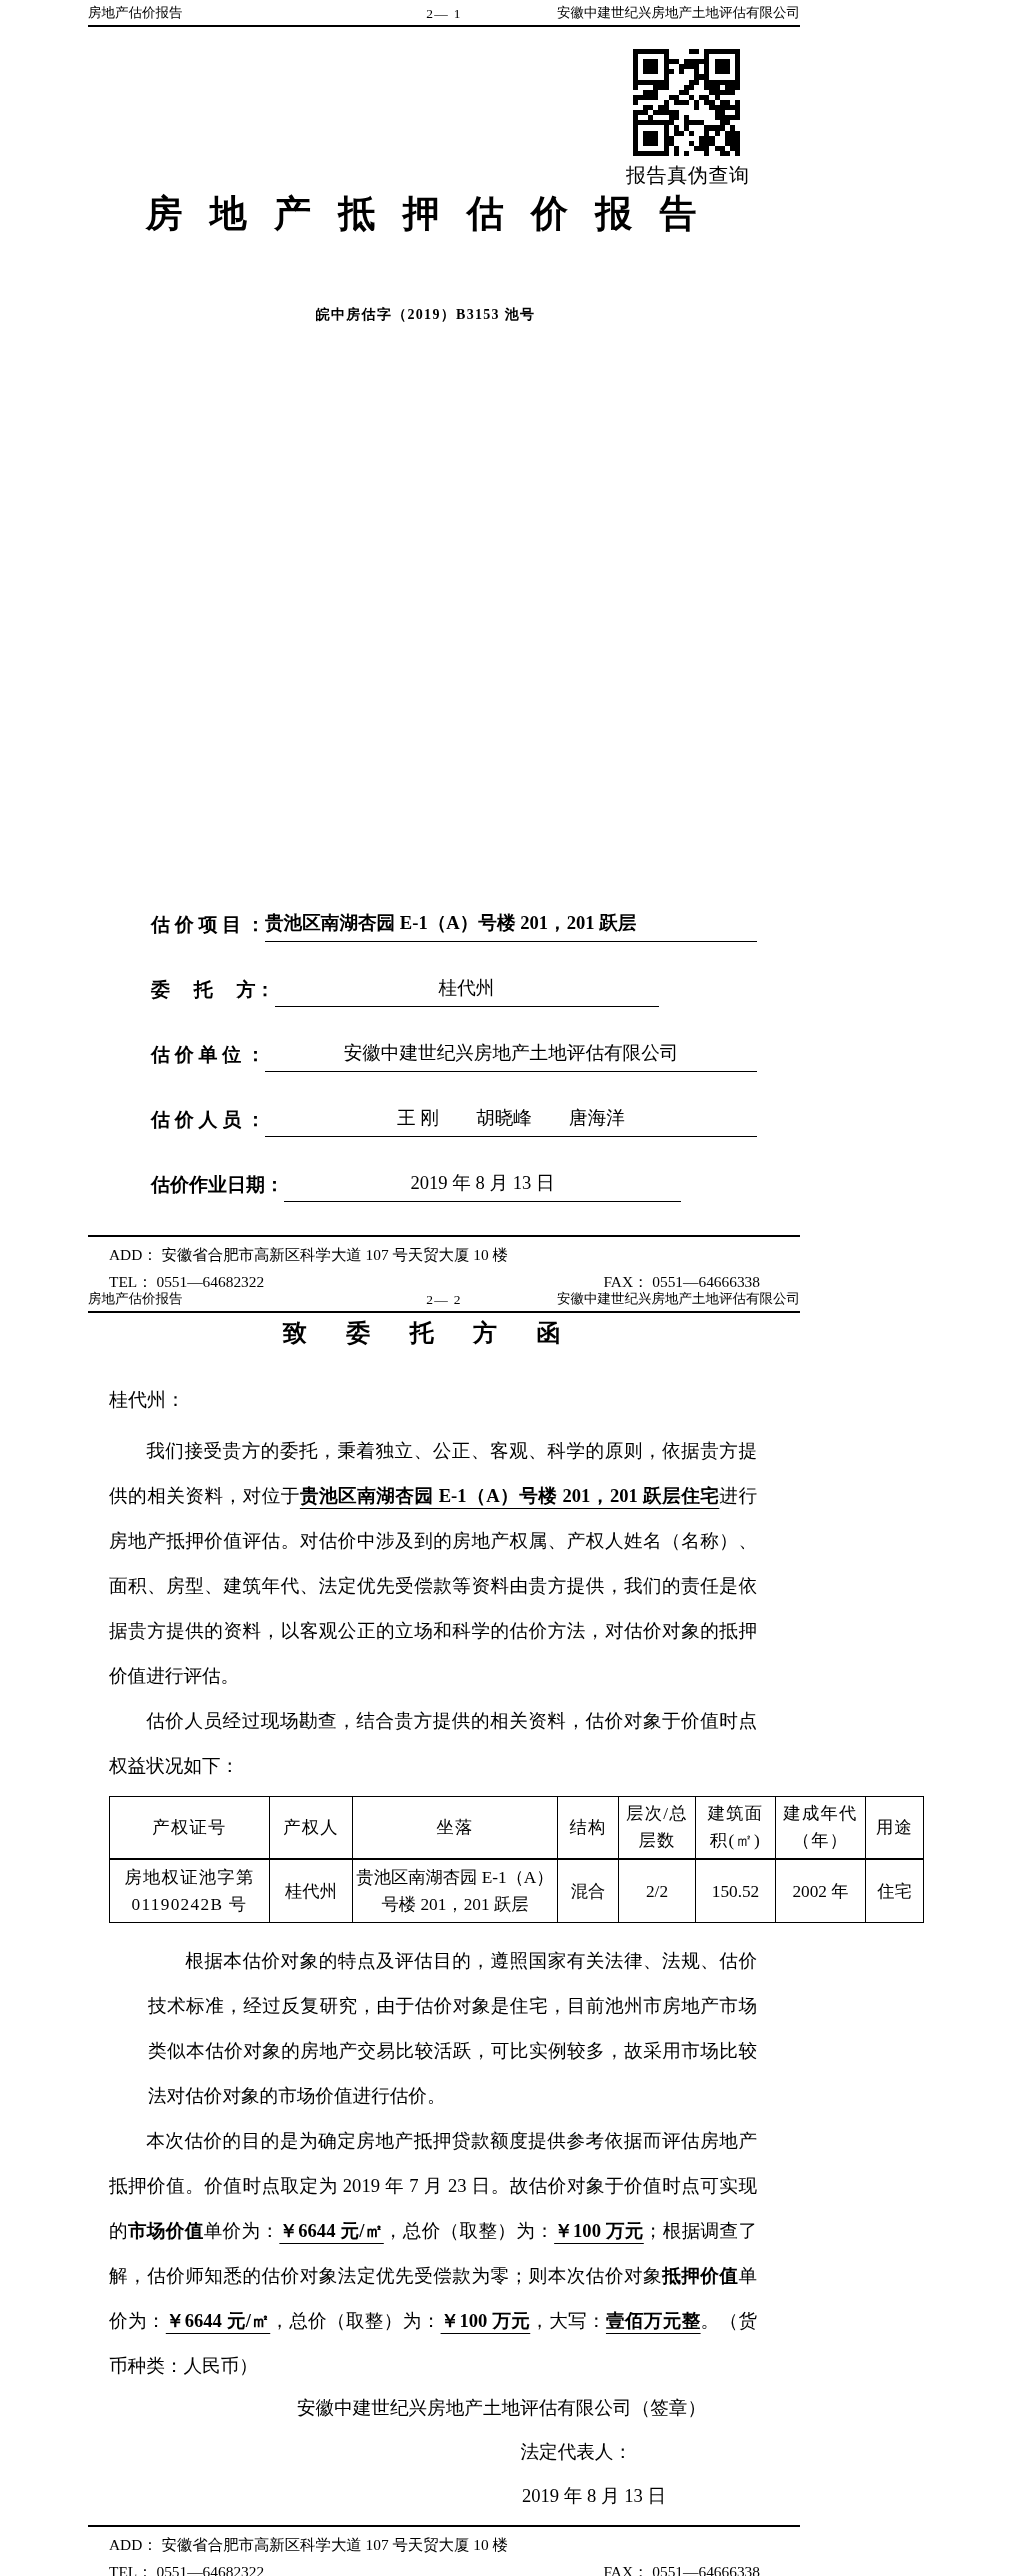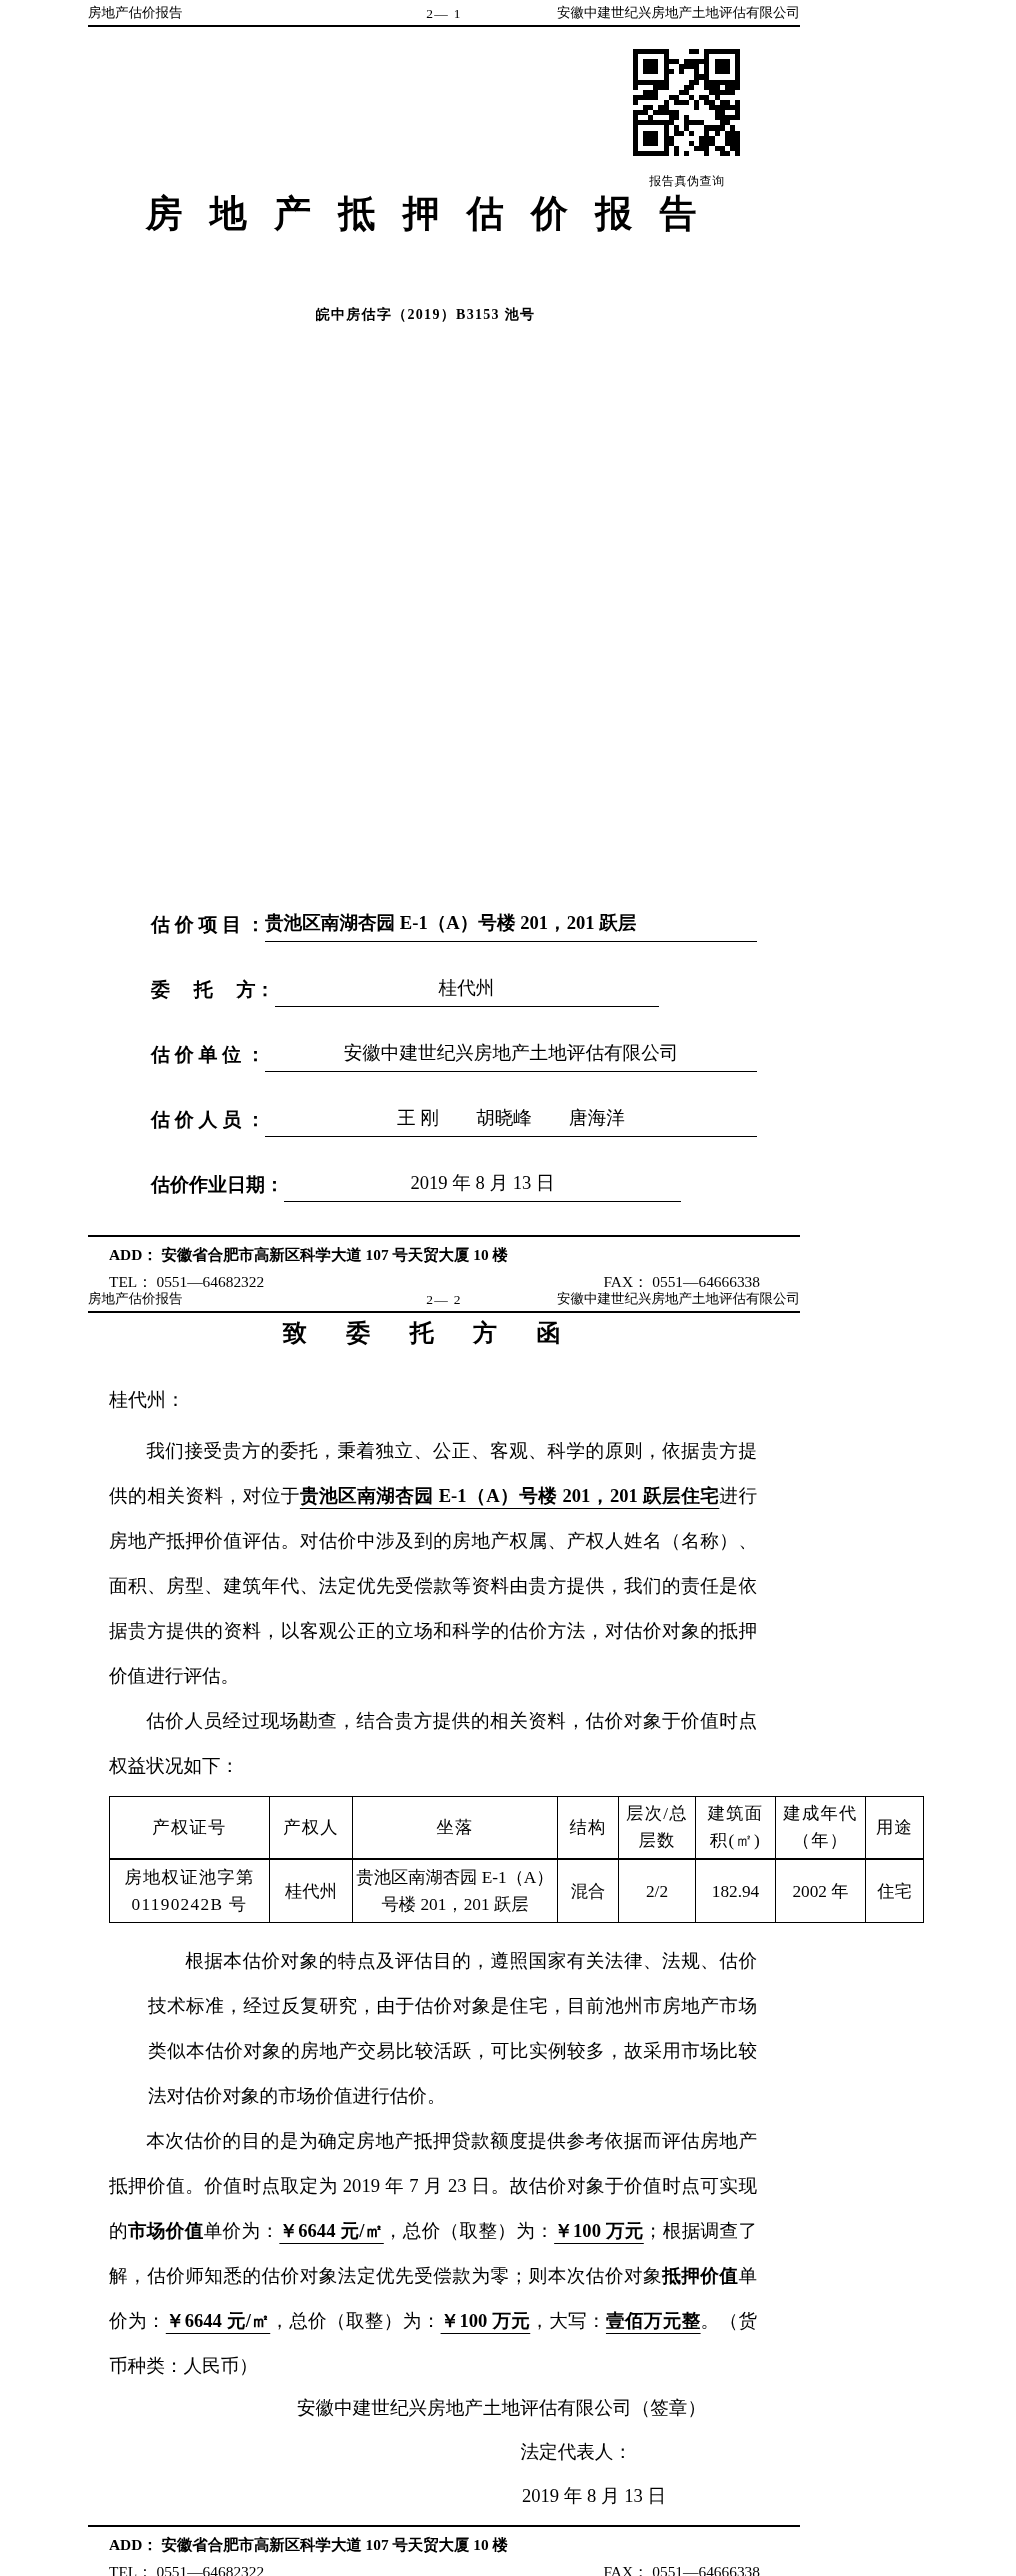--- a/index.html
+++ b/index.html
@@ -23,21 +23,21 @@
   .pg-header .hr { flex:1; text-align:right; }
 
   
   .qr { position:absolute; top:49px; right:103px; width:122px; text-align:center; }
   .qr-grid {
     width:108px; margin:0 auto;
     display:grid; grid-template-columns:repeat(21,5.1px); grid-auto-rows:5.1px;
     background:#fff;
   }
   .qr-grid .b { background:#000; }
-  .qr-caption { margin-top:17px; font-size:12px; letter-spacing:0.6px; white-space:nowrap; }
+  .qr-caption { margin-top:6px; font-size:20px; letter-spacing:0.6px; white-space:nowrap; }
 
   .title1 {
     position:absolute; top:189px; left:0; right:0;
     text-align:center; font-size:37px; font-weight:bold;
     letter-spacing:9px; white-space:pre;
   }
   .report-no {
     position:absolute; top:306px; left:0; right:0;
     text-align:center; font-size:14px; font-weight:bold; letter-spacing:1.3px; white-space:pre;
   }
@@ -54,21 +54,21 @@
   .fr1 .field-value { width:384px; }
   .fr2 .field-value { width:593px; }
   .fr3 .field-value { width:509px; }
   .fr4 .field-value { width:397px; }
 
   
   .pg-footer {
     position:absolute; left:88px; right:51px;
     border-top:2.6px solid #000; padding:7.7px 0 0 21px; font-size:15.4px;
   }
-  .pg-footer .f1 { white-space:pre;font-weight:bold; }
+  .pg-footer .f1 { white-space:pre; }
   .pg-footer .fl2 { display:flex; justify-content:space-between; padding-right:40px; margin-top:6.4px; }
   .page1 .pg-footer { top:1235px; }
   .page2 .pg-footer { top:1239px; }
 
   
   .title2 {
     position:absolute; top:31px; left:0; right:0;
     text-align:center; font-size:24px; font-weight:bold; letter-spacing:7.7px; white-space:pre;
   }
   .salutation { position:absolute; top:101px; left:109px; font-size:19px; }
@@ -625,21 +625,21 @@
           <th>用途</th>
         </tr>
       </thead>
       <tbody>
         <tr>
           <td class="cell-cert">房地权证池字第 01190242B 号</td>
           <td>桂代州</td>
           <td>贵池区南湖杏园 E-1（A）号楼 201，201 跃层</td>
           <td>混合</td>
           <td>2/2</td>
-          <td>182.94</td>
+          <td>150.52</td>
           <td>2002 年</td>
           <td>住宅</td>
         </tr>
       </tbody>
     </table>
 
     <p class="para mt24">根据本估价对象的特点及评估目的，遵照国家有关法律、法规、估价技术标准，经过反复研究，由于估价对象是住宅，目前池州市房地产市场类似本估价对象的房地产交易比较活跃，可比实例较多，故采用市场比较法对估价对象的市场价值进行估价。</p>
 
     <p class="para"><span>本次估价的目的是为确定房地产抵押贷款额度提供参考依据而评估房地产抵押价值。价值时点取定为 2019 年 7 月 23 日。故估价对象于价值时点可实现的</span><b>市场价值</b><span>单价为：</span><b class="u">￥6644 元/㎡</b><span>，总价（取整）为：</span><b class="u">￥100 万元</b><span>；根据调查了解，估价师知悉的估价对象法定优先受偿款为零；则本次估价对象</span><b>抵押价值</b><span>单价为：</span><b class="u">￥6644 元/㎡</b><span>，总价（取整）为：</span><b class="u">￥100 万元</b><span>，大写：</span><b class="u">壹佰万元整</b><span>。（货币种类：人民币）</span></p>
 

